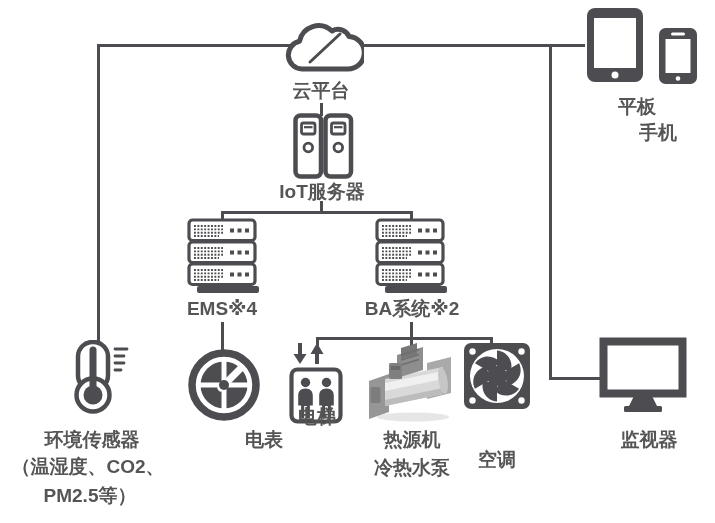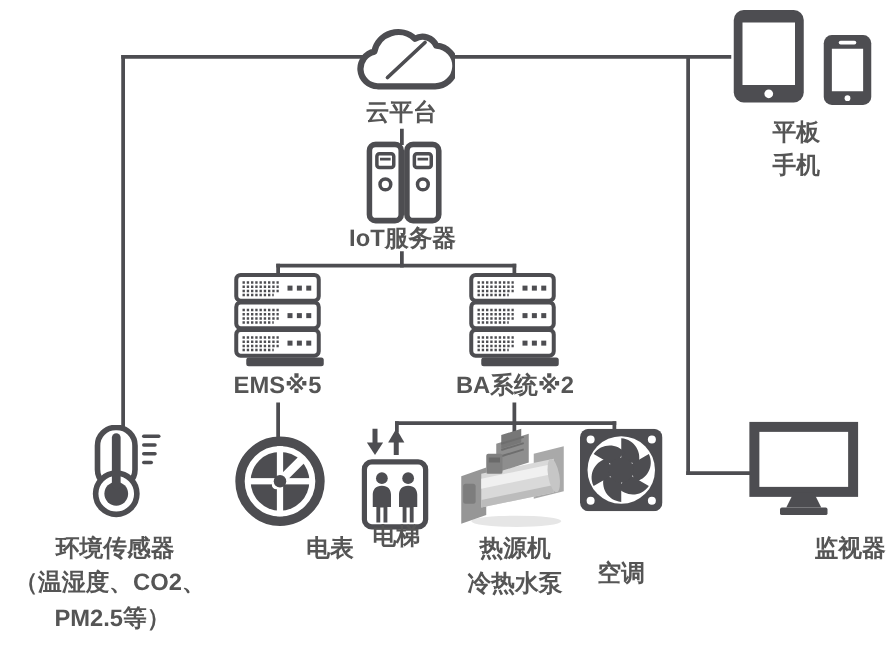--- a/index.html
+++ b/index.html
@@ -46,21 +46,21 @@
     <rect x="10" y="12" width="42" height="50" fill="#fff"></rect>
     <circle cx="31" cy="69" r="3.5" fill="#fff"></circle>
   </svg>
   <svg class="icon" style="left:655px;top:27px;" width="46" height="58" viewBox="0 0 46 58">
     <rect x="4" y="1" width="38" height="56" rx="6.5" fill="#4d4d51"></rect>
     <rect x="10.5" y="12" width="25" height="34" fill="#fff"></rect>
     <rect x="16" y="5.5" width="14" height="3" rx="1.5" fill="#fff"></rect>
     <circle cx="23" cy="51.5" r="2.3" fill="#fff"></circle>
   </svg>
   <div class="lbl" style="left:637px;top:94px;line-height:26px;">平板</div>
-  <div class="lbl" style="left:637px;top:120px;line-height:26px;font-family:Liberation Serif, serif;">手机</div>
+  <div class="lbl" style="left:658px;top:120px;line-height:26px;font-family:Liberation Serif, serif;">手机</div>
 
   <svg class="icon" style="left:293px;top:113px;" width="61" height="67" viewBox="0 0 61 67">
     <g fill="#fff" stroke="#4d4d51">
       <rect x="2.5" y="2.5" width="25.5" height="61" rx="5" stroke-width="4.5"></rect>
       <rect x="8.5" y="10" width="13.5" height="11" rx="2" stroke-width="2.8" fill="none"></rect>
       <line x1="11" y1="14.2" x2="19.5" y2="14.2" stroke-width="2.2"></line>
       <circle cx="15.3" cy="34.5" r="4.3" stroke-width="2.8"></circle>
       <rect x="32.5" y="2.5" width="25.5" height="61" rx="5" stroke-width="4.5"></rect>
       <rect x="38.5" y="10" width="13.5" height="11" rx="2" stroke-width="2.8" fill="none"></rect>
       <line x1="41" y1="14.2" x2="49.5" y2="14.2" stroke-width="2.2"></line>
@@ -95,21 +95,21 @@
         <rect x="60" y="10.5" width="4" height="4"></rect>
       <rect x="45" y="32.5" width="4" height="4"></rect>
         <rect x="52.5" y="32.5" width="4" height="4"></rect>
         <rect x="60" y="32.5" width="4" height="4"></rect>
       <rect x="45" y="54.5" width="4" height="4"></rect>
         <rect x="52.5" y="54.5" width="4" height="4"></rect>
         <rect x="60" y="54.5" width="4" height="4"></rect>
       <rect x="12" y="68" width="62" height="7" rx="2"></rect>
     </g>
   </svg>
-  <div class="lbl" style="left:222px;top:295px;">EMS※5</div>
+  <div class="lbl" style="left:222px;top:295px;">EMS※4</div>
 
   <svg class="icon" style="left:373px;top:218px;" width="80" height="78" viewBox="0 0 80 78">
     <g fill="#fff" stroke="#4d4d51" stroke-width="3.2">
       <rect x="4" y="2" width="66" height="20.5" rx="3.5"></rect>
       <rect x="4" y="24" width="66" height="20.5" rx="3.5"></rect>
       <rect x="4" y="46" width="66" height="20.5" rx="3.5"></rect>
     </g>
     <g stroke="#4d4d51" stroke-width="1.9" stroke-dasharray="1.9 1.5">
       <line x1="9" y1="8" x2="38" y2="8"></line>    
         <line x1="9" y1="11.4" x2="38" y2="11.4"></line>
@@ -173,21 +173,21 @@
       <polygon points="21.5,14 34.5,14 28,3" stroke="none"></polygon>
     </g>
     <rect x="2.5" y="29.5" width="49" height="52" rx="6" fill="#fff" stroke="#4d4d51" stroke-width="4.2"></rect>
     <g fill="#4d4d51">
       <circle cx="16.5" cy="42.5" r="4.7"></circle>
       <path d="M16.5 48.5 c-5 0 -7.3 3 -7.3 7.3 l0 9.7 2.9 0 0 12.5 3.1 0 0 -12 2.6 0 0 12 3.1 0 0 -12.5 2.9 0 0 -9.7 c0 -4.3 -2.3 -7.3 -7.3 -7.3 z"></path>
       <circle cx="37.5" cy="42.5" r="4.7"></circle>
       <path d="M37.5 48.5 c-5 0 -7.3 3 -7.3 7.3 l0 9.7 2.9 0 0 12.5 3.1 0 0 -12 2.6 0 0 12 3.1 0 0 -12.5 2.9 0 0 -9.7 c0 -4.3 -2.3 -7.3 -7.3 -7.3 z"></path>
     </g>
   </svg>
-  <div class="lbl" style="left:317px;top:416px;text-align:center;">电梯</div>
+  <div class="lbl" style="left:317px;top:403px;text-align:center;">电梯</div>
 
   <svg class="icon" style="left:361px;top:341px;" width="102" height="84" viewBox="0 0 102 84">
     <ellipse cx="52" cy="76" rx="36" ry="4.5" fill="#e6e6e6"></ellipse>
     <polygon points="66,22 90,16 90,52 66,58" fill="#a9a9a9"></polygon>
     <polygon points="8,40 28,33 28,71 8,78" fill="#969696"></polygon>
     <rect x="9.5" y="46" width="10" height="16" rx="2" fill="#7d7d7d"></rect>
     <polygon points="24,38 82,26 82,53 24,65" fill="#d9d9d9"></polygon>
     <polygon points="24,42 82,30 82,38 24,50" fill="#f0f0f0"></polygon>
     <polygon points="24,59 82,47 82,53 24,65" fill="#bcbcbc"></polygon>
     <ellipse cx="82" cy="39.5" rx="4.5" ry="13.5" fill="#c6c6c6" transform="rotate(-10 82 39.5)"></ellipse>
@@ -223,15 +223,15 @@
         <circle cx="57.5" cy="57.5" r="3.2"></circle>
     </g>
   </svg>
   <div class="lbl" style="left:497px;top:426px;margin-top:20px;">空调</div>
 
   <svg class="icon" style="left:599px;top:337px;" width="88" height="78" viewBox="0 0 88 78">
     <rect x="4.5" y="4.5" width="79" height="52" fill="#fff" stroke="#4d4d51" stroke-width="8"></rect>
     <polygon points="36,57 52,57 58,69 30,69" fill="#4d4d51"></polygon>
     <rect x="25" y="69" width="38" height="6" rx="1.5" fill="#4d4d51"></rect>
   </svg>
-  <div class="lbl" style="left:680px;top:426px;font-family:Liberation Serif, serif;">监视器</div>
+  <div class="lbl" style="left:649px;top:426px;font-family:Liberation Serif, serif;">监视器</div>
 
 </div>
 
 </body></html>

